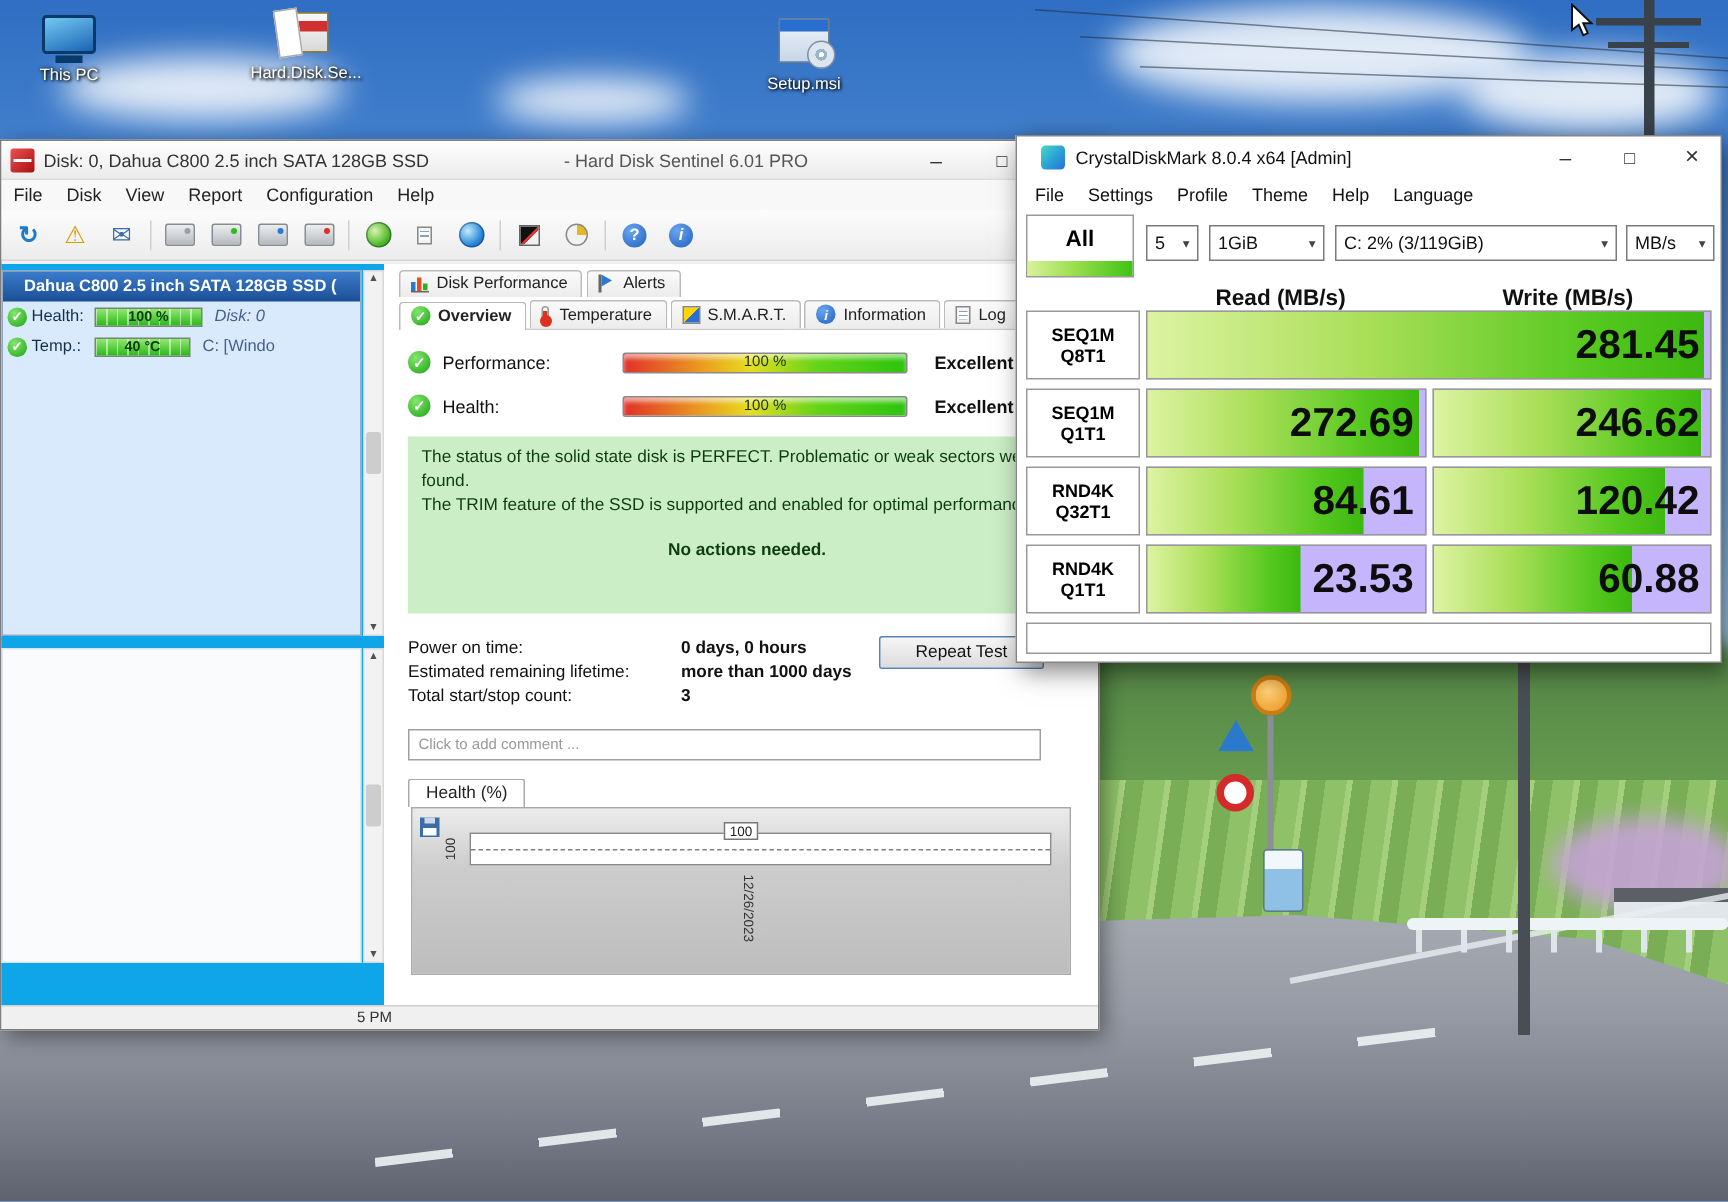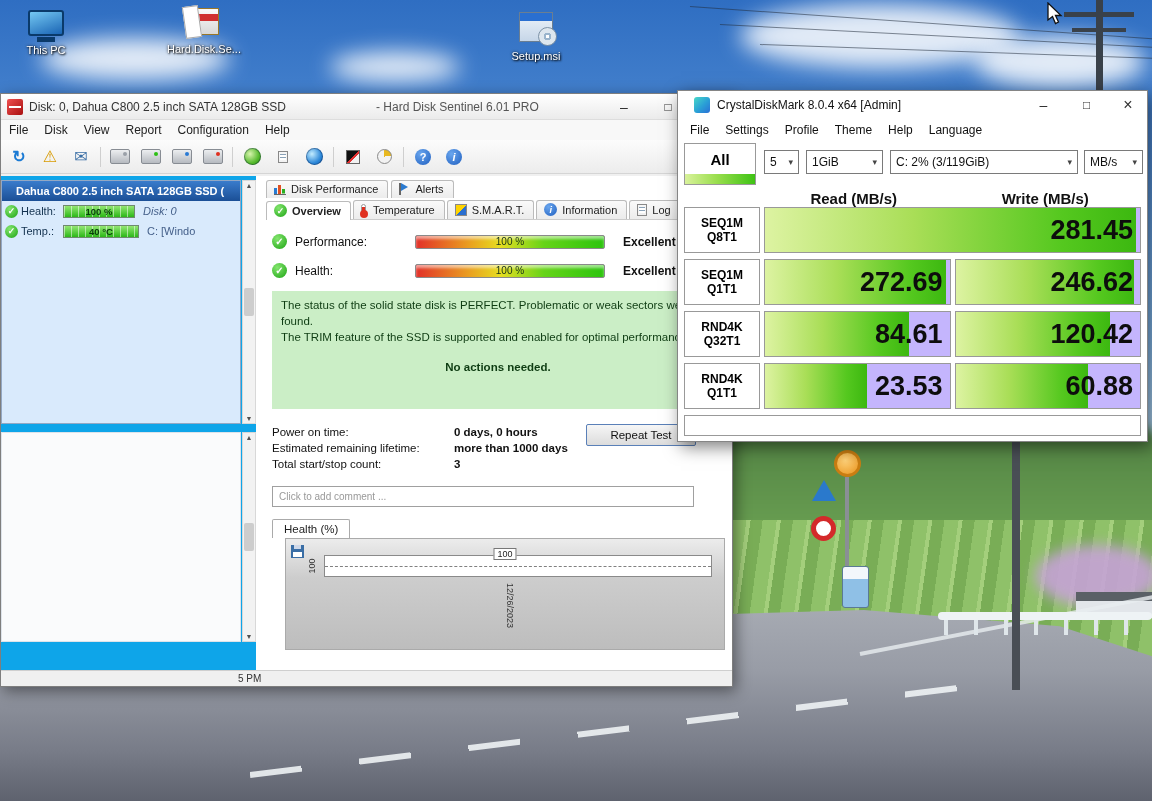--- a/index.html
+++ b/index.html
@@ -125,21 +125,21 @@
   .dp-row { display:flex; align-items:center; height:20px; font-size:11px; color:#12304e; padding-left:2px; position:relative; }
   .dp-check { width:13px; height:13px; border-radius:50%; margin:0 3px 0 1px; flex:0 0 auto;
     background:radial-gradient(circle at 35% 30%,#84e66e,#1da314); color:#fff; font-size:9px; font-weight:bold;
     display:flex; align-items:center; justify-content:center; }
   .dp-label { width:42px; }
   .mini-bar { height:13px; border:1px solid #6f8a6f; background:linear-gradient(180deg,#93e673,#2cb818);
     background-image:repeating-linear-gradient(90deg,rgba(255,255,255,.5) 0 1px,transparent 1px 7px),
       linear-gradient(180deg,#93e673,#2cb818);
     color:#08400a; font-size:9.5px; font-weight:bold; display:flex; align-items:center; justify-content:center; }
   .mb-health { width:72px; }
-  .mb-temp { width:76px; }
+  .mb-temp { width:64px; }
   .dp-extra { margin-left:8px; color:#45608a; }
   .dp-extra.it { font-style:italic; }
   .vscroll { position:absolute; width:14px; background:#f2f2f2; border:1px solid #d8d8d8;
     display:flex; flex-direction:column; justify-content:space-between; align-items:center;
     font-size:7px; color:#505050; padding:1px 0; }
   .vs-thumb { width:10px; flex:0 0 28px; background:#cdcdcd; border-radius:2px; }
   .empty-panel { position:absolute; left:0; top:256px; bottom:28px; width:240px; background:#fafbfc; border:1px solid #dde3ea; }
 
   .hds-main { flex:1; background:#fff; position:relative; padding:4px 0 0 10px; overflow:hidden; }
   .tabs1 { display:flex; gap:3px; font-size:11px; color:#222; }
@@ -170,21 +170,21 @@
     background:linear-gradient(#f6f6f6,#dcdcdc); border:1px solid #5a80b8; border-radius:2px;
     font-size:11.5px; color:#111; display:flex; align-items:center; justify-content:center; }
   .help-circ { position:absolute; left:432px; top:2px; }
 
   .comment-input { margin:14px 0 0 6px; width:422px; height:21px; border:1px solid #a0a0a0; font-size:10px;
     color:#333; padding:0 6px; font-family:"Liberation Sans",sans-serif; }
   .comment-input::placeholder { color:#999; }
 
   .chart-tab { display:inline-block; margin:12px 0 0 6px; padding:3px 11px; border:1px solid #aaa; border-bottom:none;
     background:#fff; font-size:11.5px; color:#222; border-radius:2px 2px 0 0; }
-  .chart-box { margin-left:19px; width:440px; height:112px; border:1px solid #aaa; position:relative;
+  .chart-box { margin-left:8px; width:440px; height:112px; border:1px solid #aaa; position:relative;
     background:linear-gradient(180deg,#ececec,#cdcdcd 35%,#bdbdbd); }
   .plot-strip { position:absolute; left:38px; right:12px; top:16px; height:22px; background:#fff; border:1px solid #8a8a8a; }
   .plot-strip::after { content:""; position:absolute; left:0; right:0; top:50%; border-top:1px dashed #808080; }
   .plot-point-label { position:absolute; left:50%; top:9px; transform:translate(-50%,0); background:#fff;
     border:1px solid #777; font-size:9px; padding:0 3px; color:#222; z-index:2; }
   .plot-ytick { position:absolute; left:18px; top:22px; transform:rotate(-90deg); font-size:9px; color:#333; }
   .plot-xtick { position:absolute; left:50%; top:44px; writing-mode:vertical-rl; font-size:9px; color:#333; }
   .chart-floppy { position:absolute; left:5px; top:6px; }
 
   .hds-status { position:absolute; left:0; right:0; bottom:0; height:16px; background:#f0f0f0; border-top:1px solid #cfcfcf;

